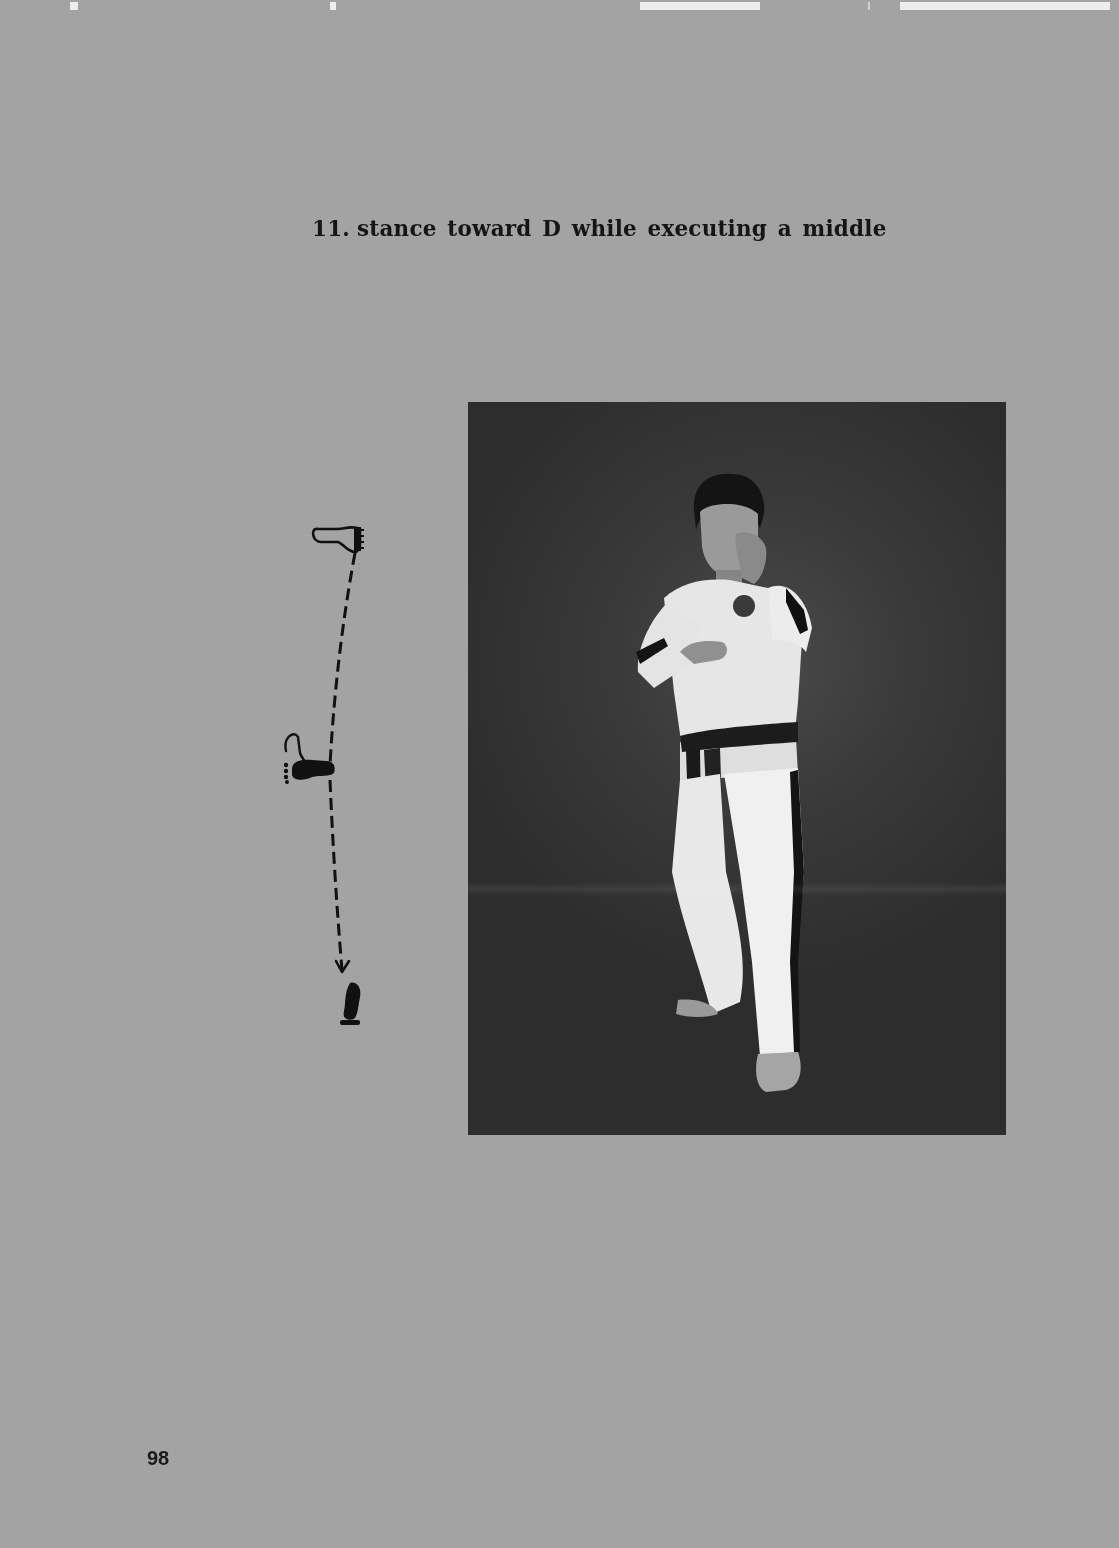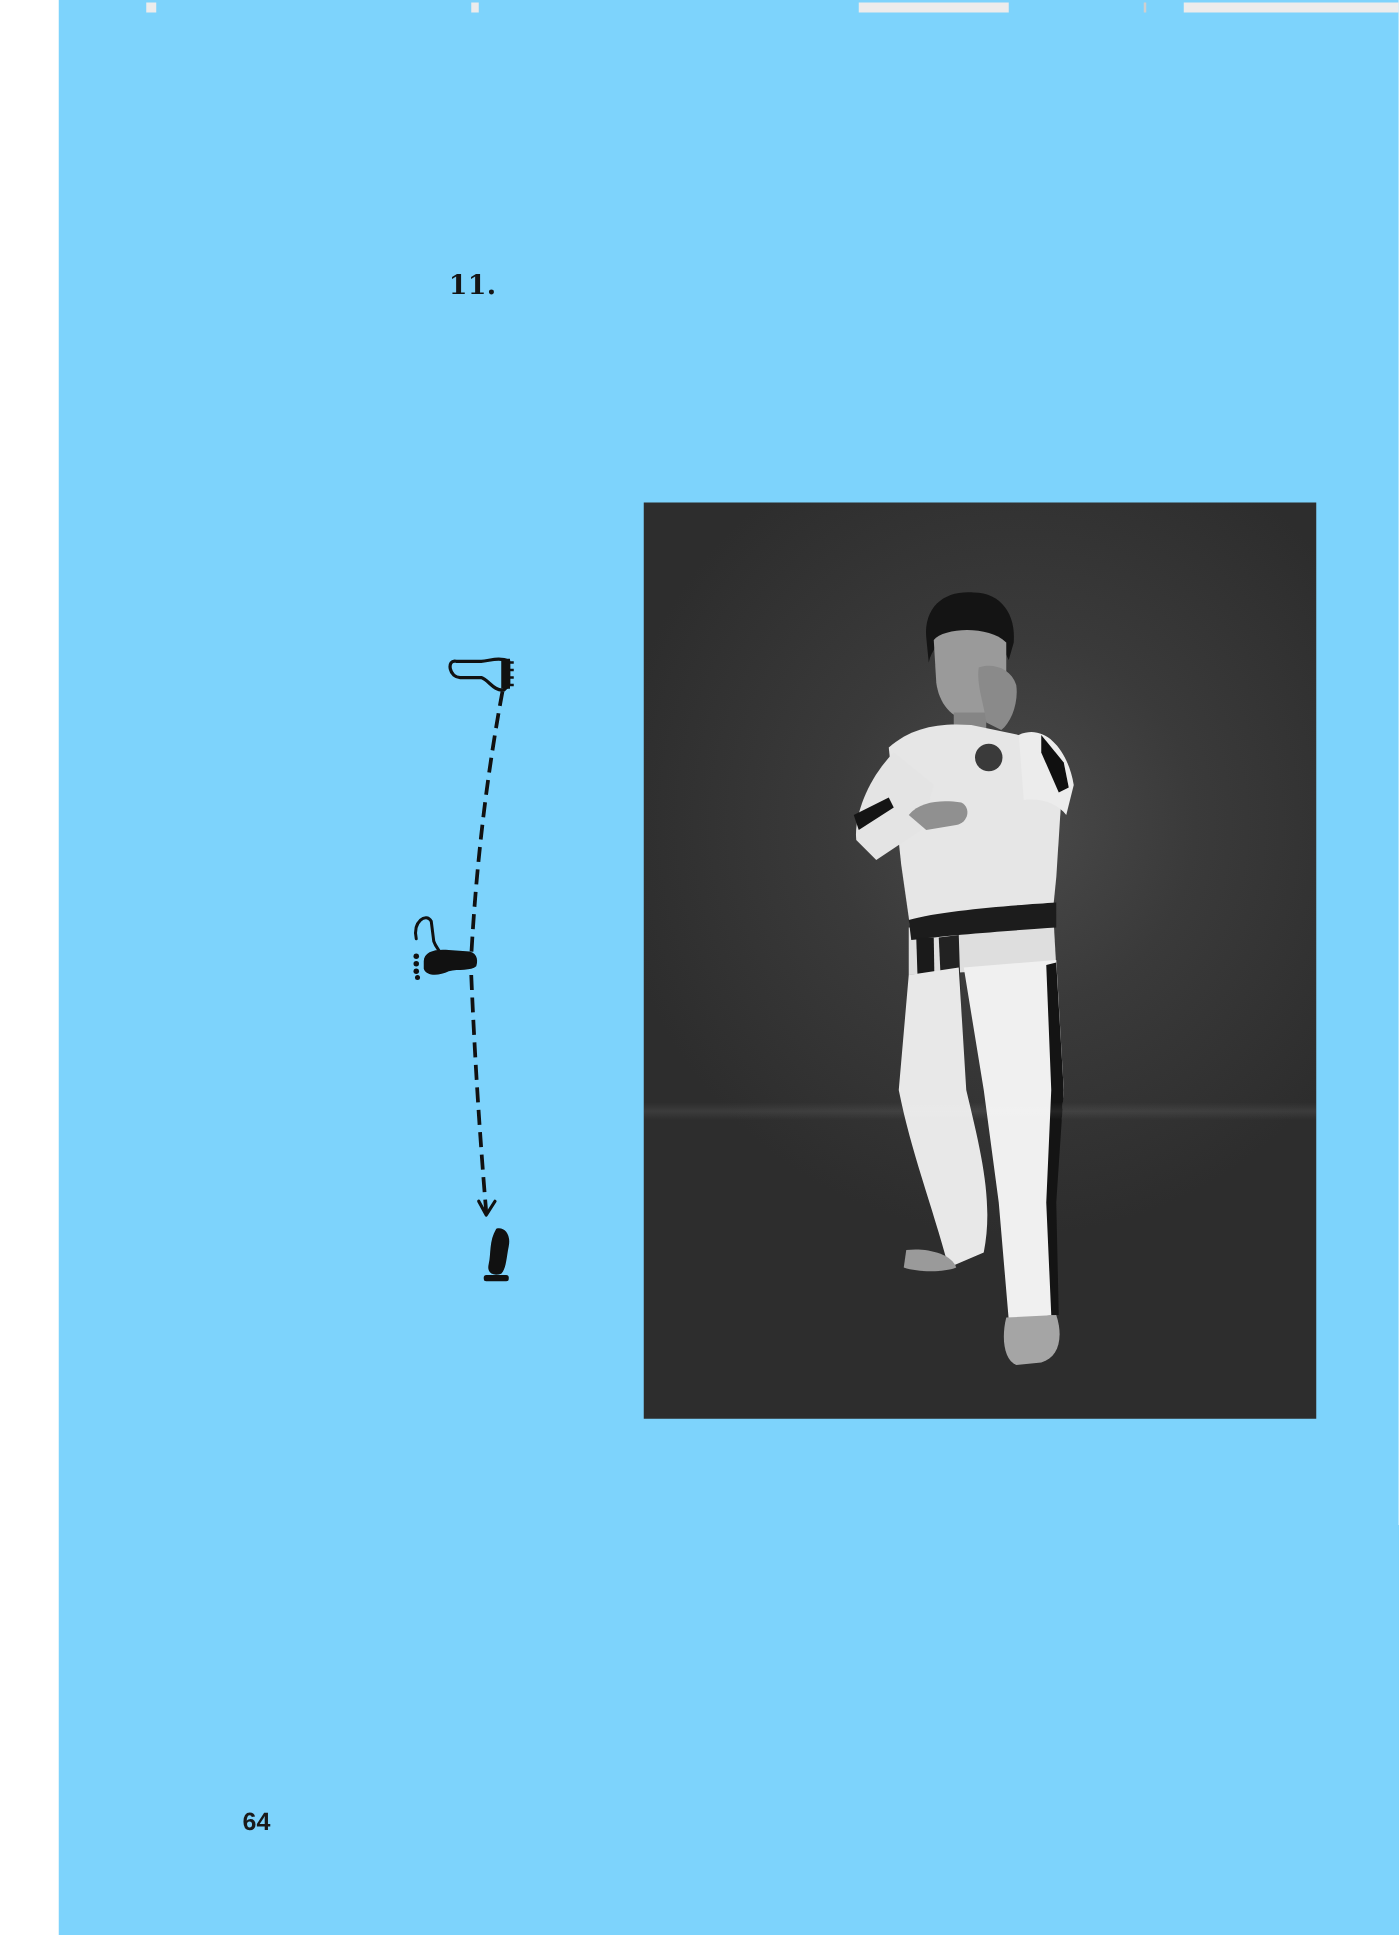--- a/index.html
+++ b/index.html
@@ -11,22 +11,21 @@
       width: 1119px;
       height: 1548px;
       position: relative;
       overflow: hidden;
       font-family: "DejaVu Serif", "Liberation Serif", serif;
       color: #1a1a1a;
     }
     .page {
       position: absolute;
       inset: 0;
-      background: #7dd3fc;
-      margin-left: 47px;
+      background: #a3a3a3;
     }
     
     .step {
       position: absolute;
       left: 312px;
       top: 212px;
       width: 580px;
       font-family: "DejaVu Serif", serif;
       font-weight: bold;
       font-size: 21.5px;
@@ -128,20 +127,21 @@
   <div class="scan-marks">
     <i style="left:70px;width:8px;"></i>
     <i style="left:330px;width:6px;"></i>
     <i style="left:640px;width:120px;"></i>
     <i style="left:868px;width:2px;background:#cfcfcf;"></i>
     <i style="left:900px;width:210px;"></i>
   </div>
 
   <div class="step">
     <span class="step-number">11.</span>
+    <span class="step-text">stance toward D while executing a middle</span>
   </div>
 
   <div class="diagram">
     <svg viewBox="0 0 120 520" xmlns="http://www.w3.org/2000/svg">
 
       <g>
         <path d="M48 14 C40 12,42 28,52 27 L68 27 C74 29,78 38,86 37 L90 33 L90 14 C82 10,74 14,68 14 Z" fill="none" stroke="#111" stroke-width="2.6" stroke-linejoin="round"></path>
         <rect x="84" y="12" width="7" height="24" fill="#111"></rect>
         <line x1="91" y1="15" x2="94" y2="15" stroke="#111" stroke-width="2"></line>
         <line x1="91" y1="21" x2="94" y2="21" stroke="#111" stroke-width="2"></line>
@@ -208,15 +208,15 @@
         <path d="M256 372 L330 366 L336 470 L328 560 L330 650 L292 654 L284 560 L272 470 Z" fill="#f0f0f0"></path>
         <path d="M322 370 L330 368 L336 470 L330 560 L332 650 L326 650 L322 560 L326 470 Z" fill="#141414"></path>
 
         <path d="M210 598 C224 596,246 600,250 612 C240 616,220 616,208 612 Z" fill="#9a9a9a"></path>
         <path d="M290 652 L330 650 C336 668,332 684,318 688 L298 690 C288 686,286 668,290 652 Z" fill="#a5a5a5"></path>
       </g>
     </svg>
   </div>
 
 
-  <div class="page-number">64</div>
+  <div class="page-number">98</div>
 
 </div>
 
 </body></html>

